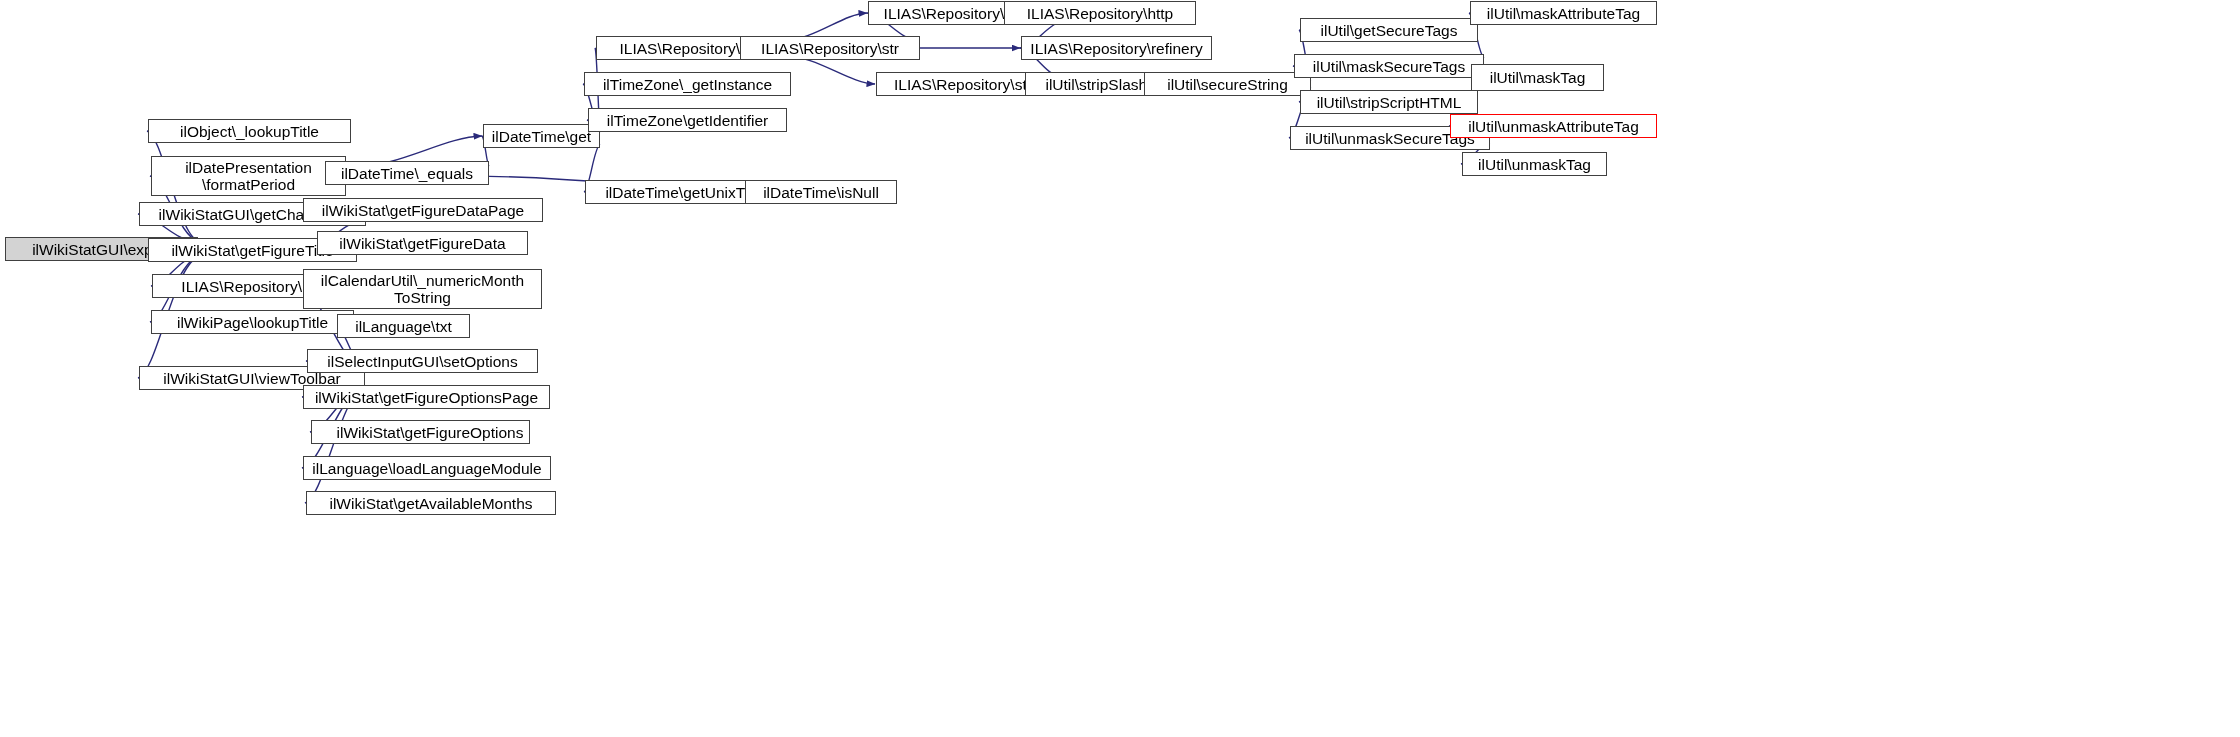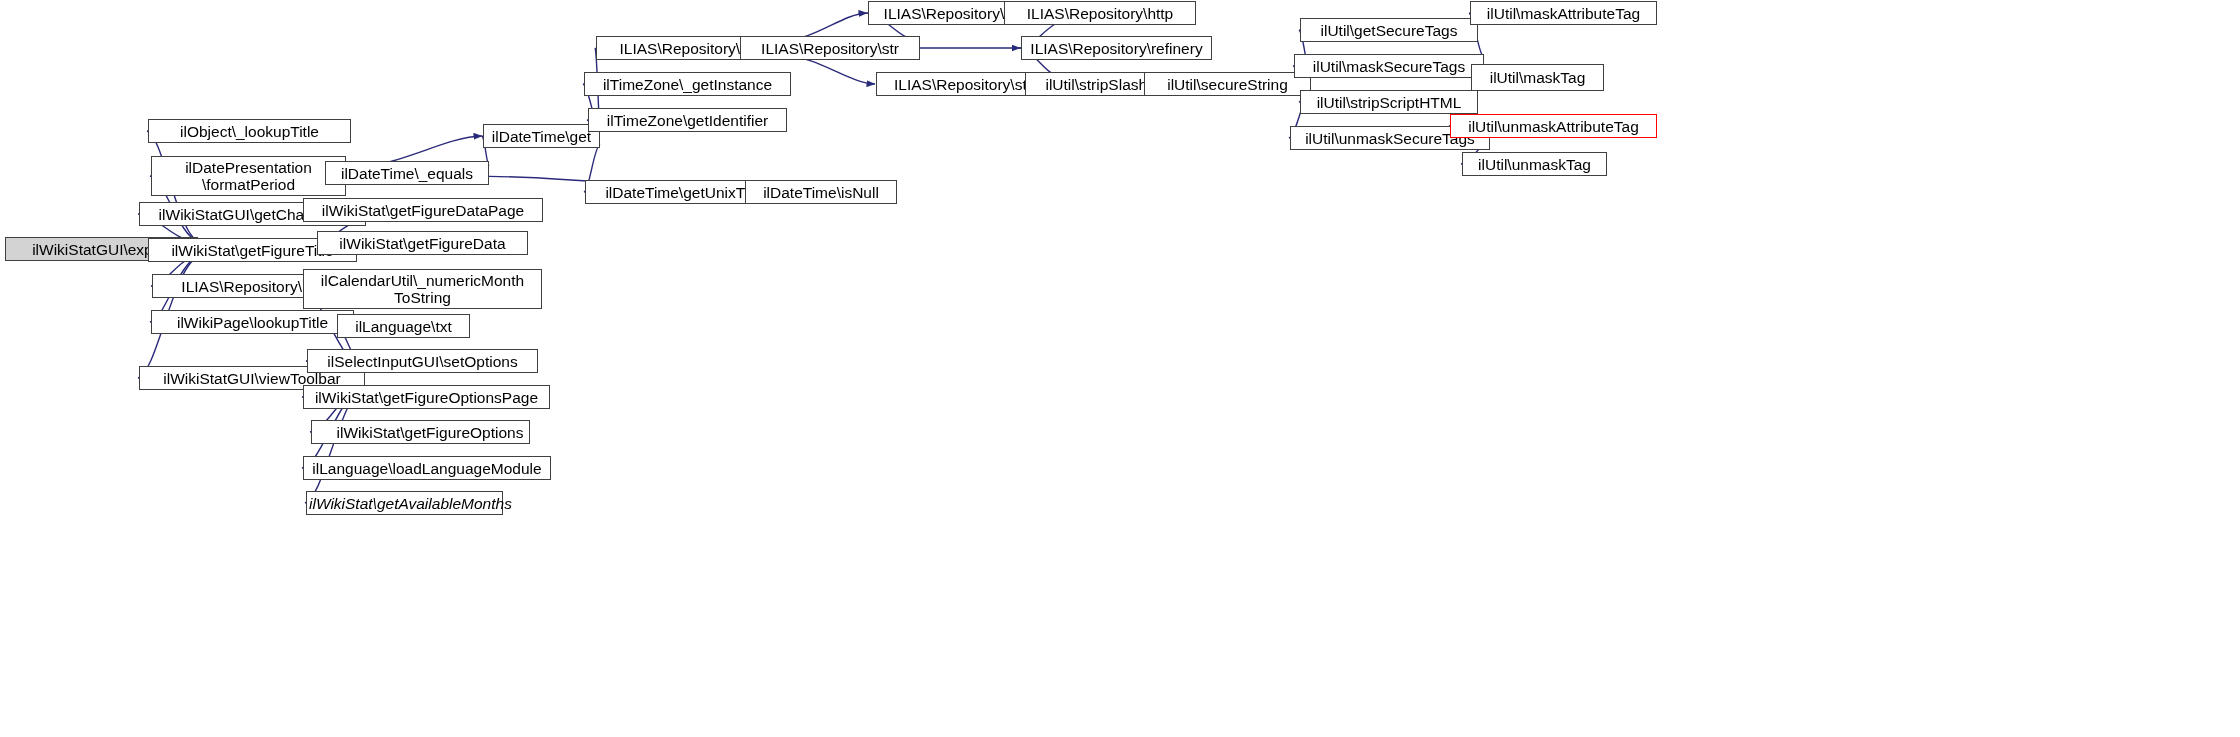--- a/index.html
+++ b/index.html
@@ -122,21 +122,21 @@
       <div class="node" style="left: 325px; top: 161px; width: 164px; height: 24px;"><span class="node-label">ilDateTime\_equals</span></div>
       <div class="node" style="left: 303px; top: 198px; width: 240px; height: 24px;"><span class="node-label">ilWikiStat\getFigureDataPage</span></div>
       <div class="node" style="left: 317px; top: 231px; width: 211px; height: 24px;"><span class="node-label">ilWikiStat\getFigureData</span></div>
       <div class="node" style="left: 303px; top: 269px; width: 239px; height: 40px;"><span class="node-label">ilCalendarUtil\_numericMonth
 ToString</span></div>
       <div class="node" style="left: 337px; top: 314px; width: 133px; height: 24px;"><span class="node-label">ilLanguage\txt</span></div>
       <div class="node" style="left: 307px; top: 349px; width: 231px; height: 24px;"><span class="node-label">ilSelectInputGUI\setOptions</span></div>
       <div class="node" style="left: 303px; top: 385px; width: 247px; height: 24px;"><span class="node-label">ilWikiStat\getFigureOptionsPage</span></div>
       <div class="node" style="left: 311px; top: 420px; width: 219px; height: 24px; padding-left: 21px;"><span class="node-label">ilWikiStat\getFigureOptions</span></div>
       <div class="node" style="left: 303px; top: 456px; width: 248px; height: 24px;"><span class="node-label">ilLanguage\loadLanguageModule</span></div>
-      <div class="node" style="left: 306px; top: 491px; width: 197px; height: 24px; font-style: italic;"><span class="node-label">ilWikiStat\getAvailableMonths</span></div>
+      <div class="node" style="left: 306px; top: 491px; width: 250px; height: 24px;"><span class="node-label">ilWikiStat\getAvailableMonths</span></div>
       <div class="node" style="left: 483px; top: 124px; width: 117px; height: 24px;"><span class="node-label">ilDateTime\get</span></div>
       <div class="node" style="left: 596px; top: 36px; width: 184px; height: 24px;"><span class="node-label">ILIAS\Repository\int</span></div>
       <div class="node" style="left: 584px; top: 72px; width: 207px; height: 24px;"><span class="node-label">ilTimeZone\_getInstance</span></div>
       <div class="node" style="left: 588px; top: 108px; width: 199px; height: 24px;"><span class="node-label">ilTimeZone\getIdentifier</span></div>
       <div class="node" style="left: 585px; top: 180px; width: 205px; height: 24px;"><span class="node-label">ilDateTime\getUnixTime</span></div>
       <div class="node" style="left: 745px; top: 180px; width: 152px; height: 24px;"><span class="node-label">ilDateTime\isNull</span></div>
       <div class="node" style="left: 740px; top: 36px; width: 180px; height: 24px;"><span class="node-label">ILIAS\Repository\str</span></div>
       <div class="node" style="left: 876px; top: 72px; width: 186px; height: 24px;"><span class="node-label">ILIAS\Repository\strip</span></div>
       <div class="node" style="left: 868px; top: 1px; width: 200px; height: 24px;"><span class="node-label">ILIAS\Repository\isArray</span></div>
       <div class="node" style="left: 1004px; top: 1px; width: 192px; height: 24px;"><span class="node-label">ILIAS\Repository\http</span></div>

